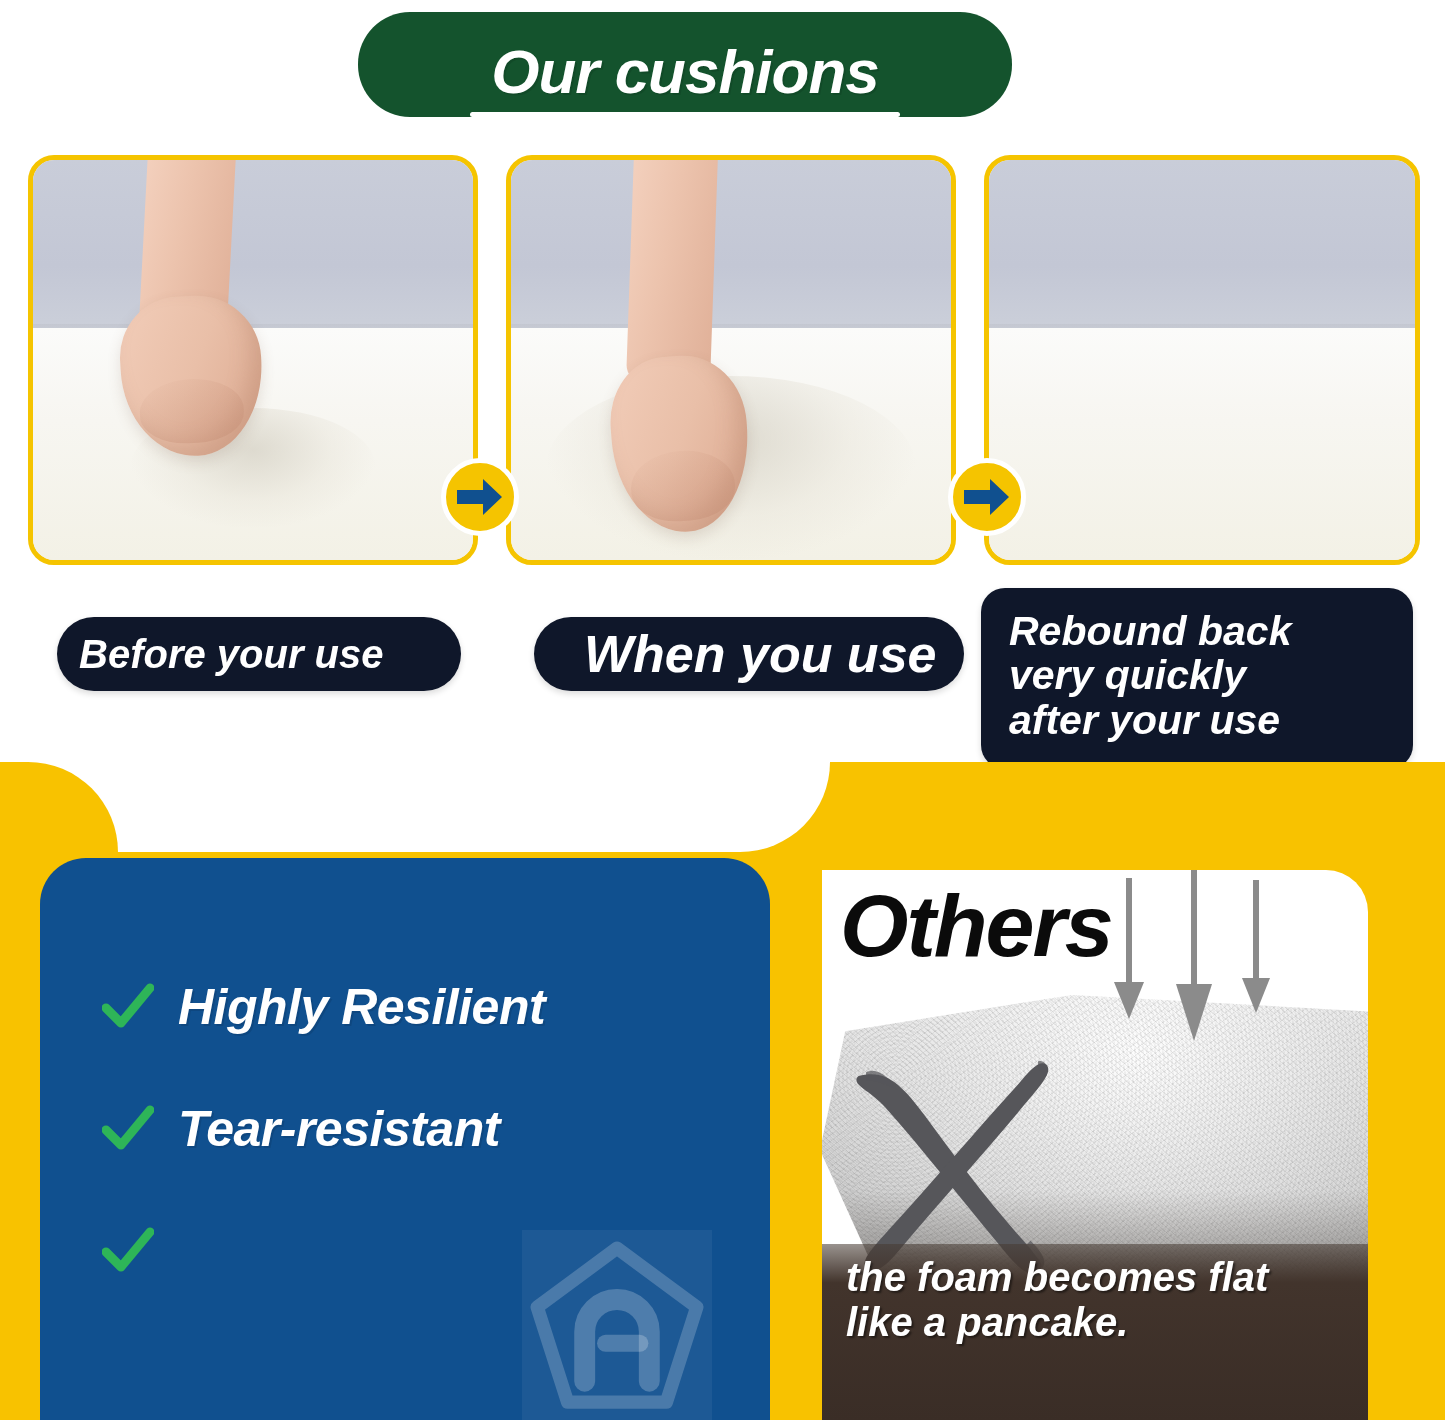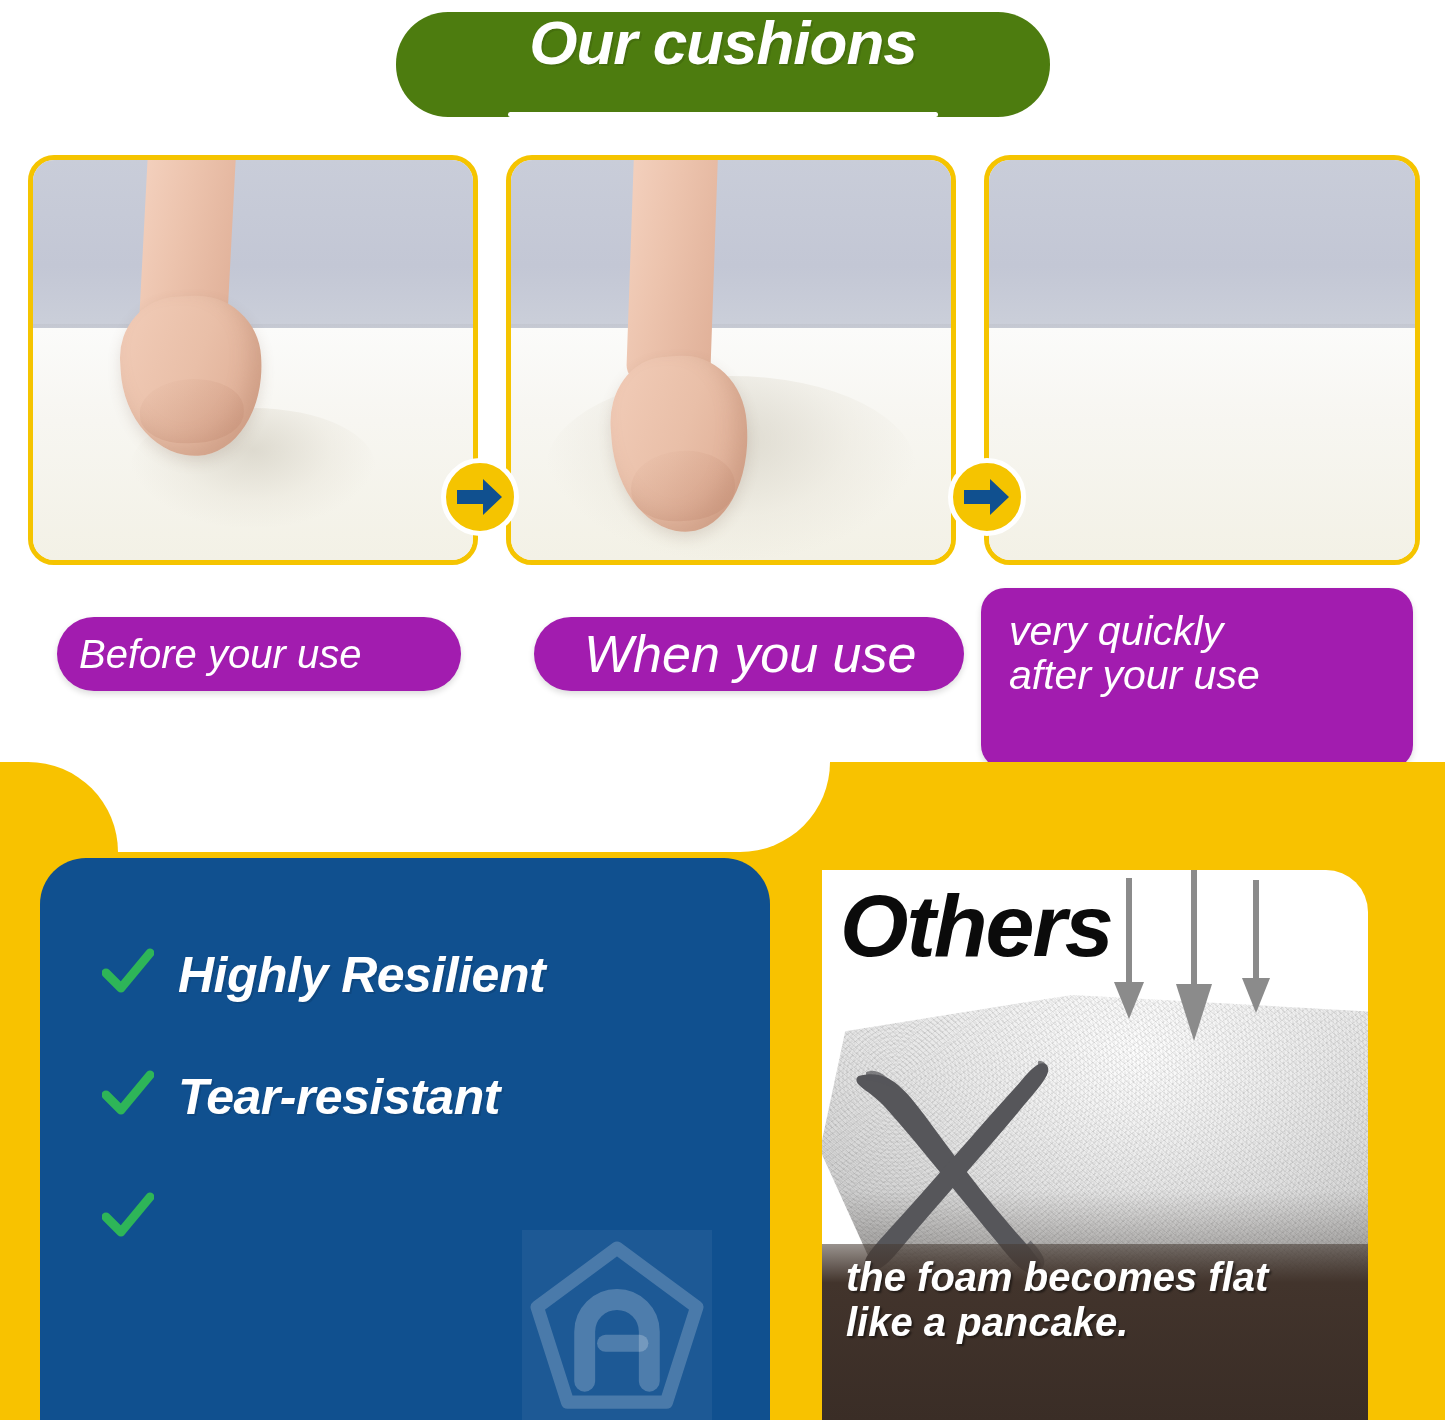--- a/index.html
+++ b/index.html
@@ -11,28 +11,28 @@
     position:relative;
     width:1445px;
     height:1420px;
     overflow:hidden;
     background:#ffffff;
   }
 
   
   .header-banner{
     position:absolute;
-    left:396px; top:12px;
+    left:358px; top:12px;
     width:654px; height:105px;
-    background:#4d7c0f;
+    background:#14532d;
     border-radius:52px;
     display:flex;
     flex-direction:column;
     align-items:center;
-    justify-content:space-between;
+    justify-content:flex-end;
   }
   .header-title{
     color:#ffffff;
     font-size:62px;
     font-weight:bold;
     font-style:italic;
     letter-spacing:-1px;
     line-height:1;
     text-shadow:2px 2px 0 rgba(0,0,0,.10);
     white-space:nowrap;
@@ -153,24 +153,24 @@
     align-items:center;
     justify-content:center;
     z-index:5;
   }
   .badge-1{ left:441px; top:303px; }
   .badge-2{ left:948px; top:303px; }
 
   
   .caption{
     position:absolute;
-    background:#a21caf;
+    background:#0f172a;
     border-radius:40px;
     color:#ffffff;
-    font-weight:normal;
+    font-weight:bold;
     font-style:italic;
     display:flex;
     align-items:center;
     box-shadow:0 3px 6px rgba(0,0,0,.14);
   }
   .cap-1{
     left:57px; top:617px;
     width:382px; height:74px;
     padding-left:22px;
     font-size:40px;
@@ -227,20 +227,21 @@
     border-radius:46px 46px 0 0;
     overflow:hidden;
   }
   .feature-list{
     position:absolute;
     left:62px; top:88px;
     width:640px;
   }
   .feature-row{
     display:flex;
+    align-items:center;
     height:122px;
   }
   .check{
     width:52px; height:52px;
     flex:0 0 52px;
     margin-right:24px;
     position:relative;
   }
   .feature-label{
     color:#ffffff;
@@ -397,20 +398,21 @@
     </div>
   </div>
 
   <div class="caption cap-1">
     <span>Before your use</span>
   </div>
   <div class="caption cap-2">
     <span>When you use</span>
   </div>
   <div class="caption cap-3">
+    <span class="line">Rebound back</span>
     <span class="line">very  quickly</span>
     <span class="line">after your use</span>
   </div>
 
   <div class="yellow-section">
     <div class="notch"></div>
     <div class="notch-cap"></div>
   </div>
 
   <div class="features-card">

